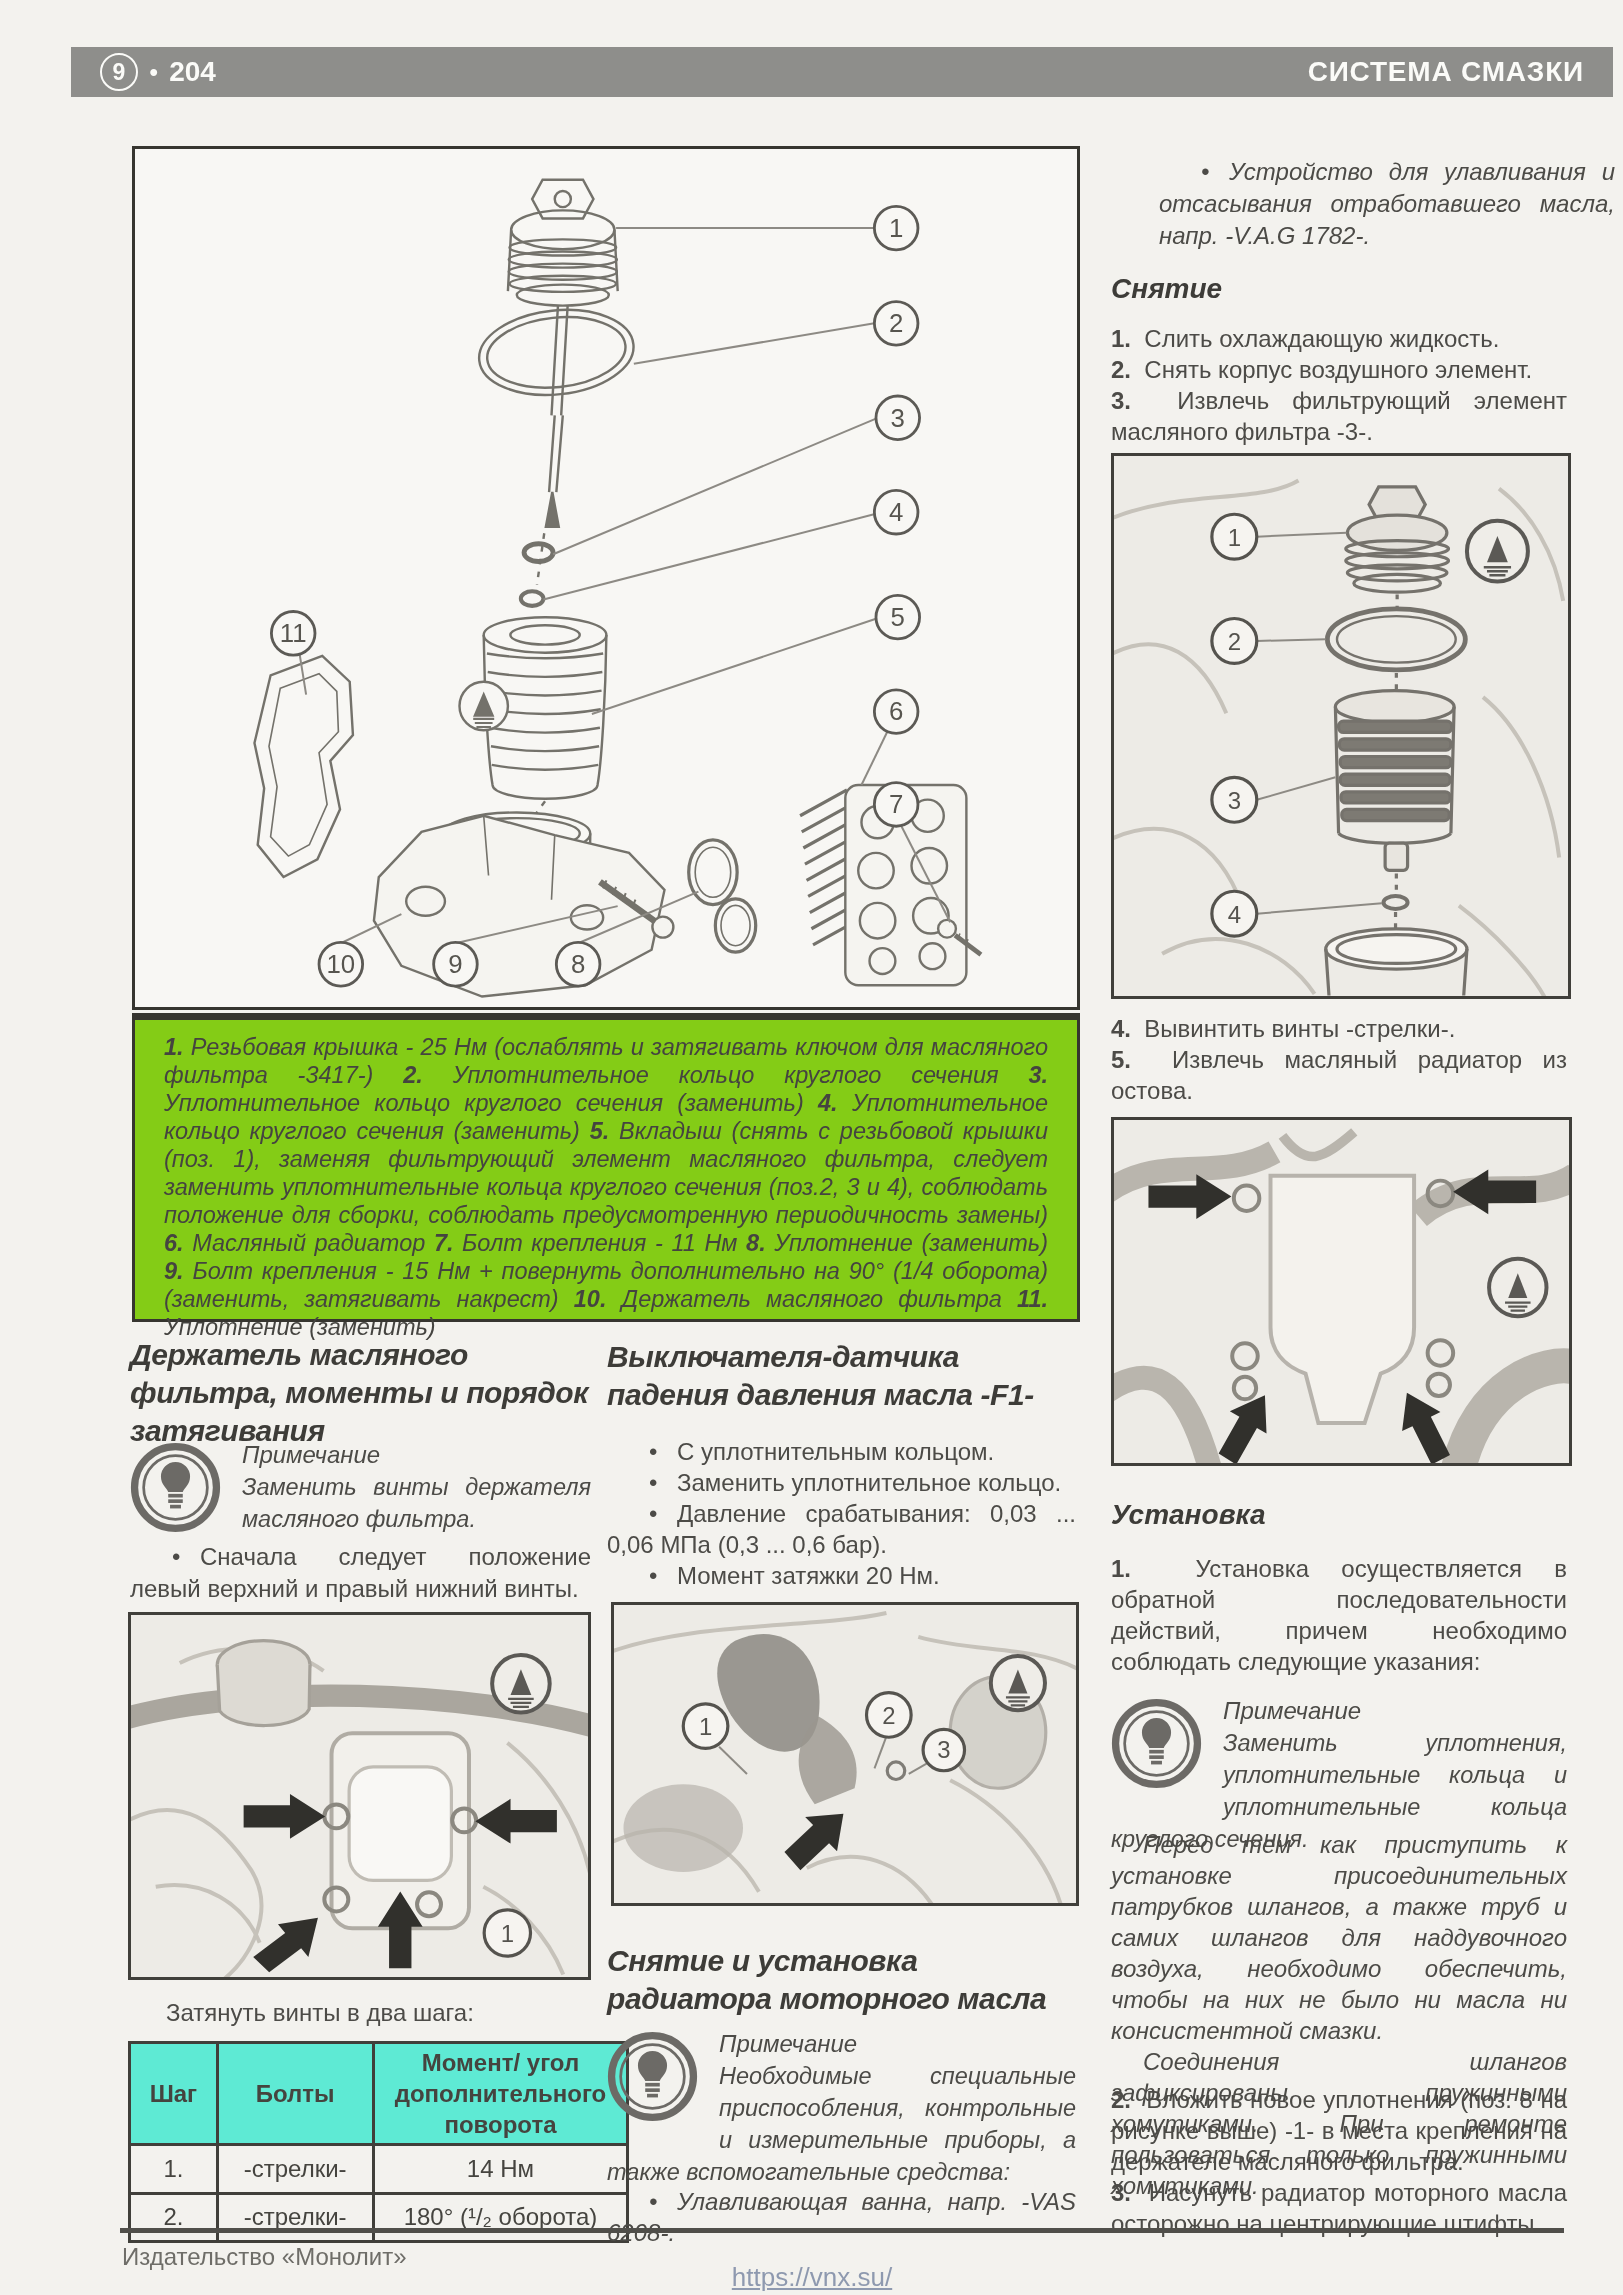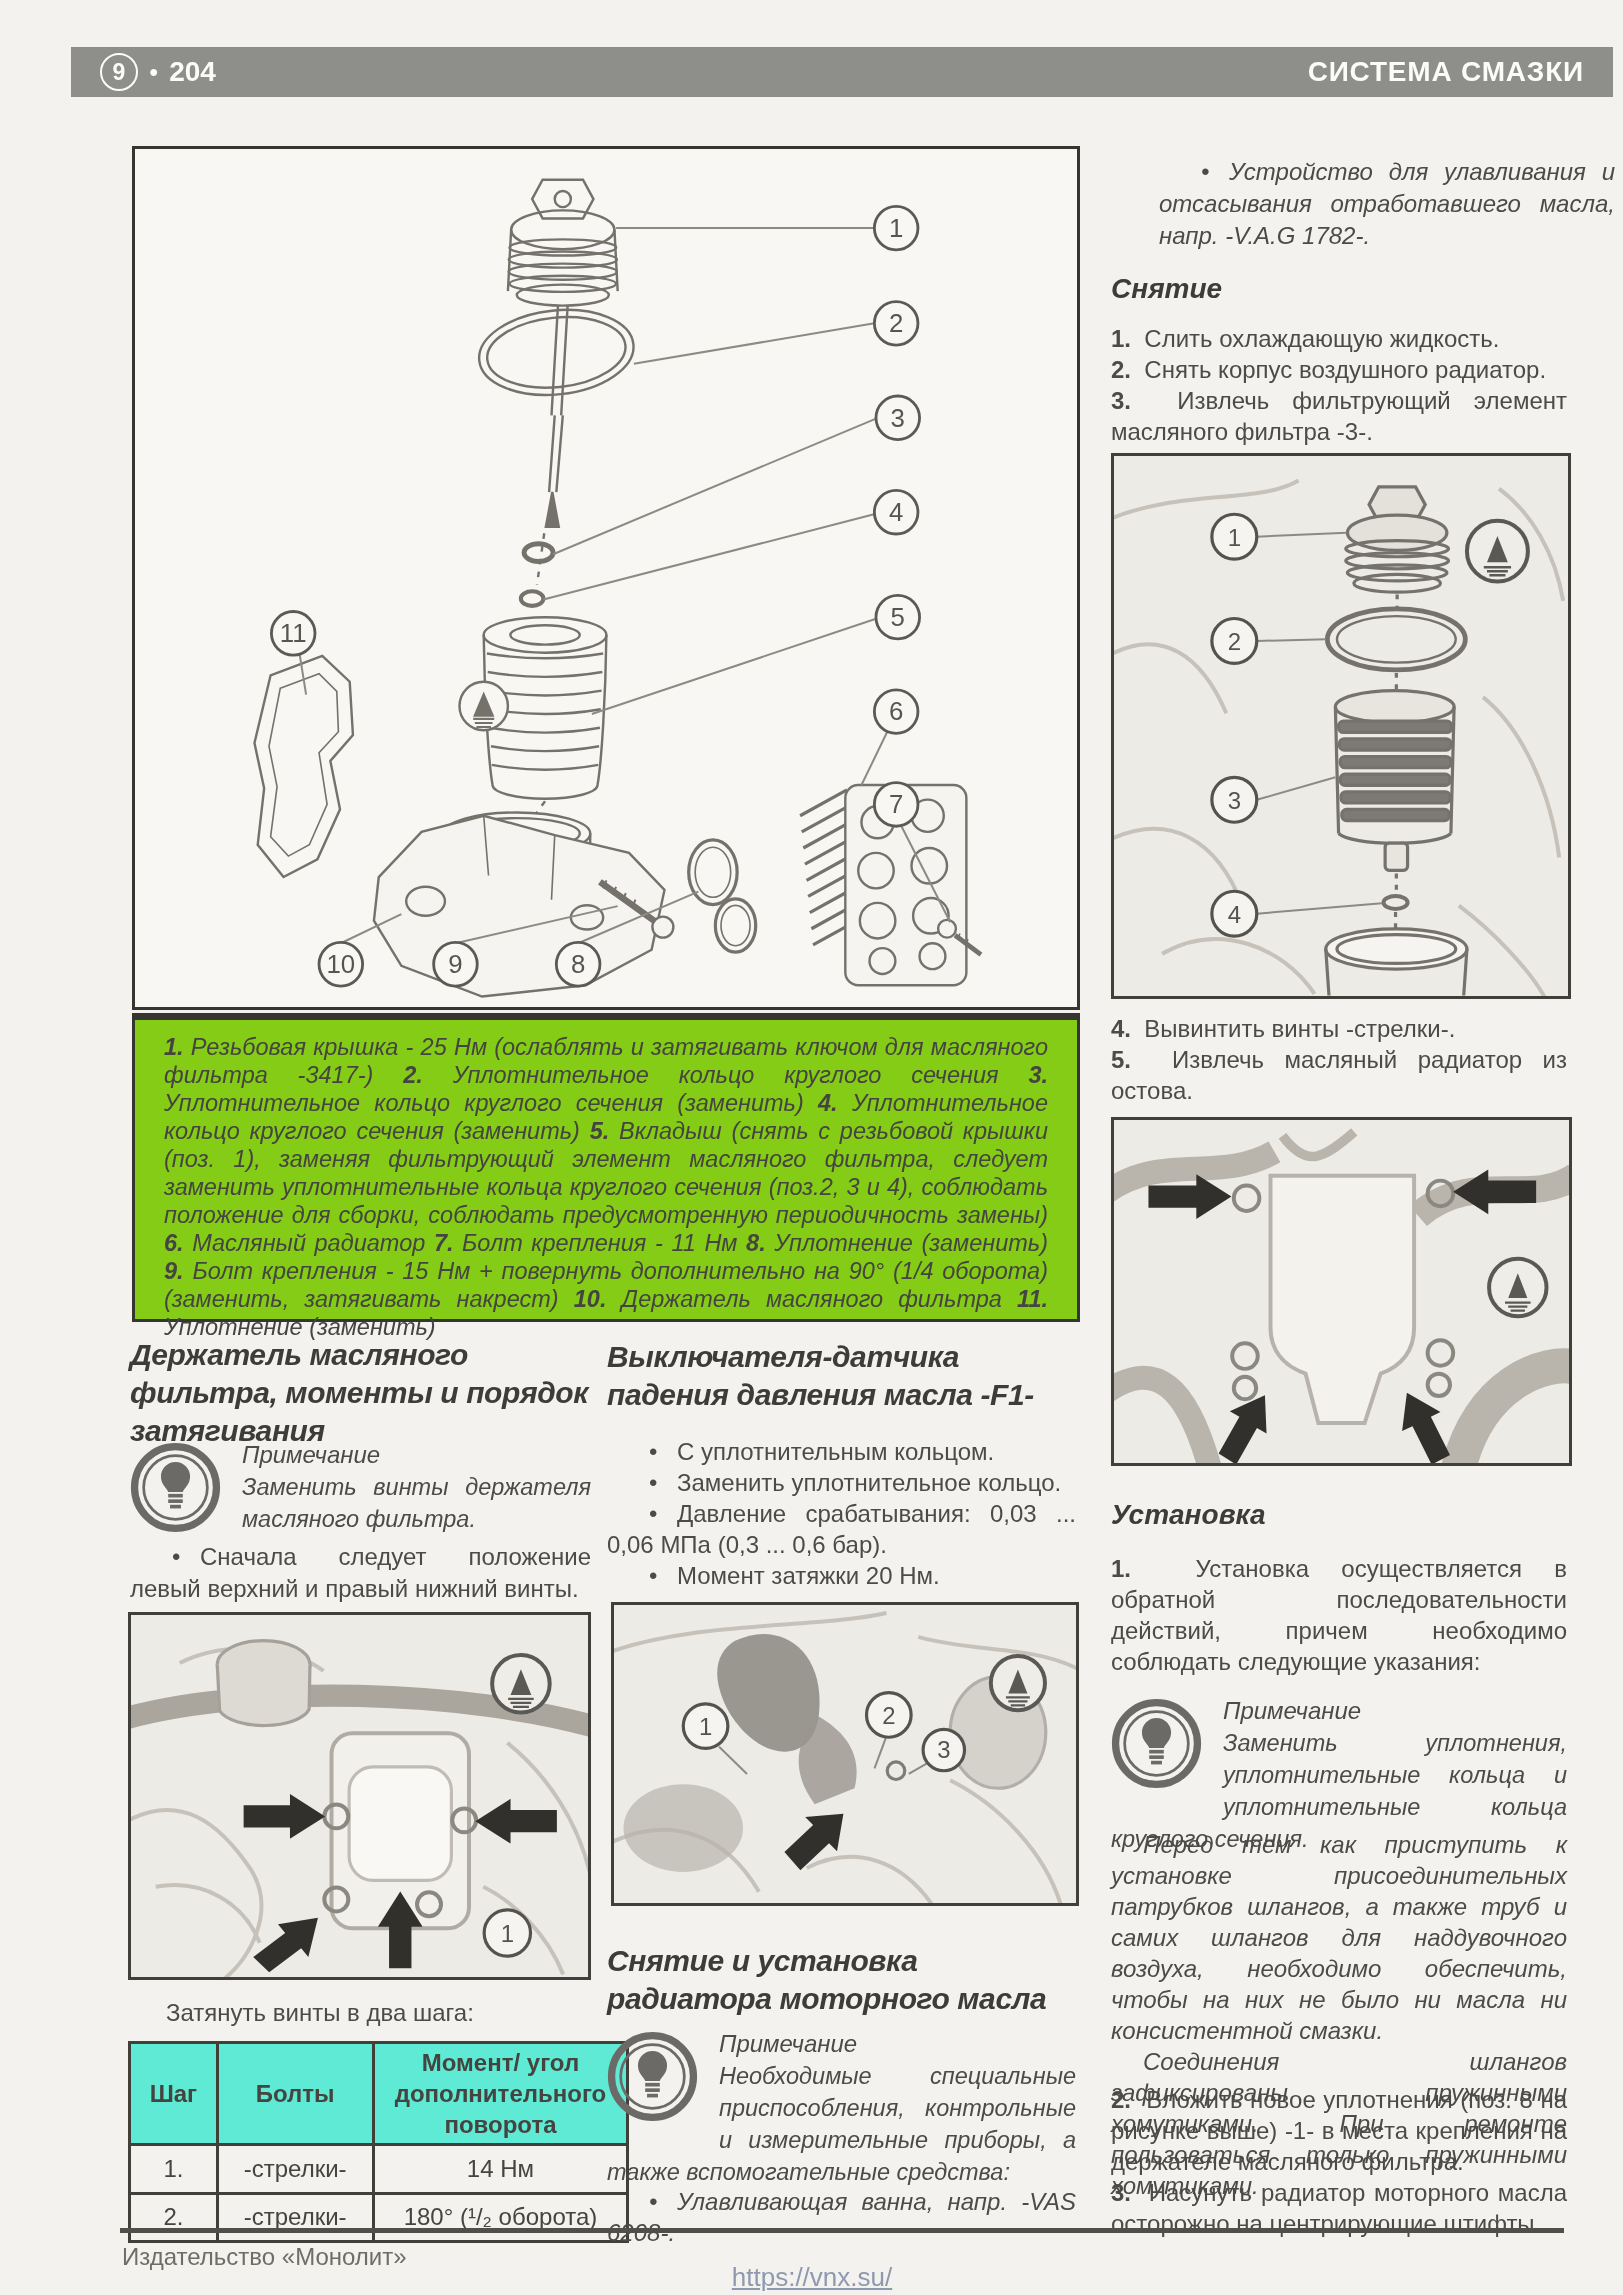--- a/index.html
+++ b/index.html
@@ -377,21 +377,21 @@
   <div class="abs" style="left:1159px;top:156px;width:456px;">
     <p class="bt bullet-p it"><span class="bdot">•</span><span>Устройство для улавливания и отсасывания отработавшего масла, напр. -V.A.G 1782-.</span></p>
   </div>
 
   <div class="abs" style="left:1111px;top:273px;width:456px;">
     <h3 class="h3">Снятие</h3>
   </div>
 
   <div class="abs tight" style="left:1111px;top:323px;width:456px;">
     <p class="bt"><span class="num">1.</span>&nbsp; <span>Слить охлаждающую жидкость.</span></p>
-    <p class="bt"><span class="num">2.</span>&nbsp; <span>Снять корпус воздушного радиатор.</span></p>
+    <p class="bt"><span class="num">2.</span>&nbsp; <span>Снять корпус воздушного элемент.</span></p>
     <p class="bt"><span class="num">3.</span>&nbsp; <span>Извлечь фильтрующий элемент масляного фильтра -3-.</span></p>
   </div>
 
   <div class="abs photo" style="left:1111px;top:453px;width:460px;height:546px;">
     <svg viewBox="0 0 566 672">
       <g stroke="#c6c2ba" fill="none" stroke-width="5">
         <path d="M-10,80 C80,40 180,60 230,30"></path>
         <path d="M-10,250 C60,210 110,250 140,320"></path>
         <path d="M-10,480 C70,440 130,480 160,560"></path>
         <path d="M460,300 C510,340 545,420 555,500"></path>

